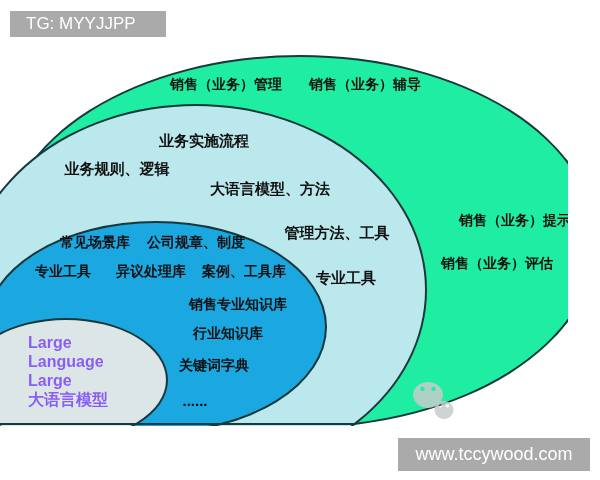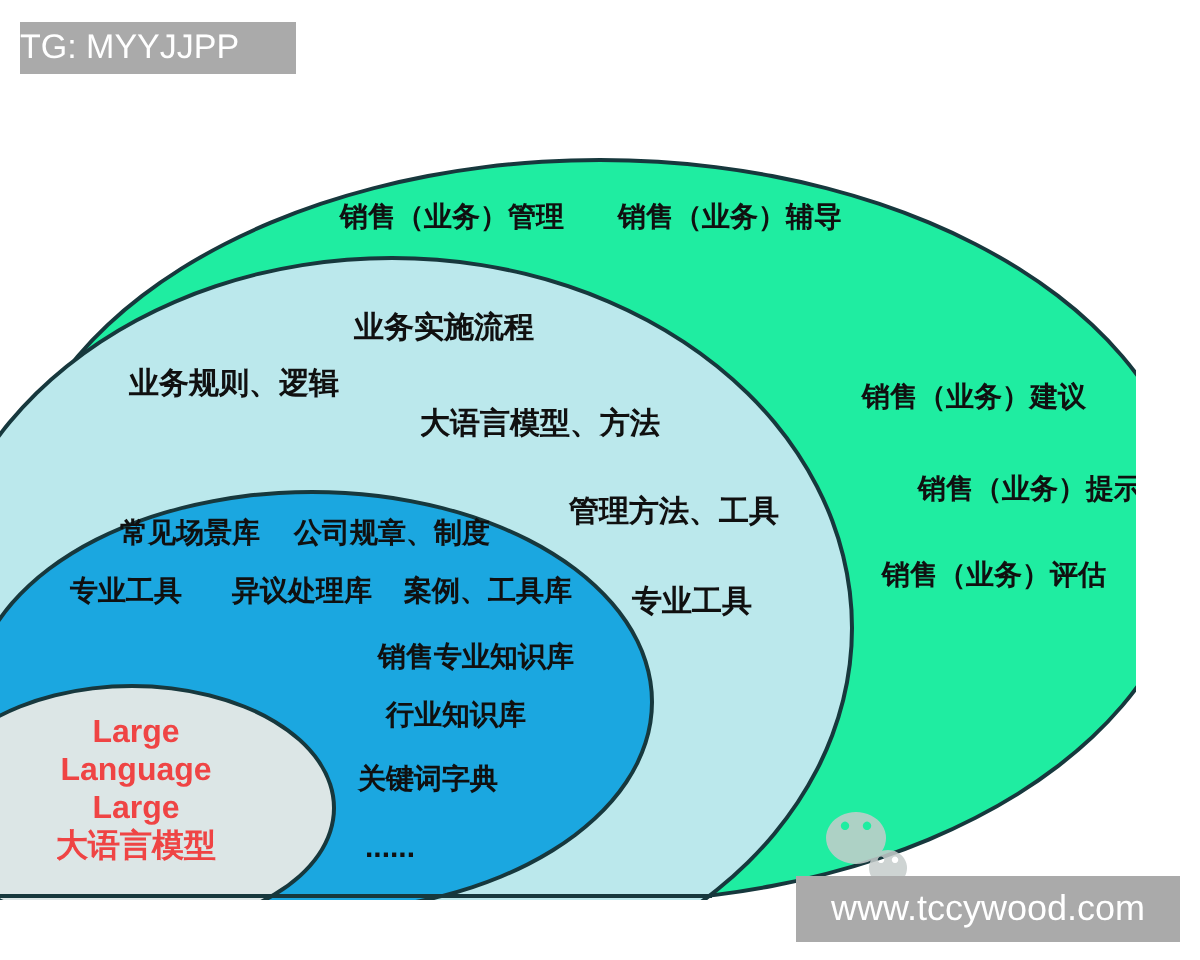--- a/index.html
+++ b/index.html
@@ -1,42 +1,42 @@
 <!DOCTYPE html>
 <html style="--outer: #1feda1; --process: #bbe8ec; --knowledge: #1ba7e0; --core: #dce6e6; --outline: #17383d; --badge: #aaaaaa;"><head>
 <meta charset="utf-8">
 <style>
   html,body{margin:0;padding:0;background:#ffffff;}
   .canvas{
     position:relative;width:600px;height:480px;overflow:hidden;
     background:#ffffff;
     font-family:"Liberation Sans","DejaVu Sans",sans-serif;
   }
-  .clip{position:absolute;left:0;top:0;width:568px;height:426px;overflow:hidden;margin-top:24px;}
+  .clip{position:absolute;left:0;top:0;width:568px;height:426px;overflow:hidden;}
   .ellipse{position:absolute;border-radius:50%;border:2px solid var(--outline);box-sizing:border-box;}
   .ellipse-outer{left:3px;top:55px;width:594px;height:373px;background:var(--outer);}
   .ellipse-process{left:-35px;top:104px;width:462px;height:372px;background:var(--process);}
   .ellipse-knowledge{left:-15px;top:221px;width:342px;height:212px;background:var(--knowledge);}
   .ellipse-core{left:-36px;top:318px;width:204px;height:124px;background:var(--core);}
   .baseline{position:absolute;left:0;top:423px;width:356px;height:2px;background:var(--outline);}
   .lbl{
     position:absolute;transform:translate(-50%,-50%);
     font-weight:bold;color:#101010;white-space:nowrap;line-height:1;
   }
   .fs14{font-size:14px;}
   .fs15{font-size:15px;}
   .core-text{
     position:absolute;left:28px;top:333px;
-    font-weight:bold;color:#ef4444;font-size:16px;line-height:19px;text-align:center;
+    font-weight:bold;color:#8b5cf6;font-size:16px;line-height:19px;
   }
   .badge{
     position:absolute;background:var(--badge);color:#ffffff;
     display:flex;align-items:center;
   }
-  .badge-header{left:10px;top:11px;width:138px;height:26px;font-size:17px;padding-left:0;box-sizing:border-box;}
+  .badge-header{left:10px;top:11px;width:156px;height:26px;font-size:17px;padding-left:16px;box-sizing:border-box;}
   .badge-footer{left:398px;top:438px;width:192px;height:33px;font-size:18px;justify-content:center;}
   .watermark{position:absolute;left:410px;top:381px;width:48px;height:42px;opacity:0.85;}
 </style>
 </head>
 <body>
 
 <div class="canvas">
 
   <div class="badge badge-header">
     <span>TG: MYYJJPP</span>
@@ -44,25 +44,24 @@
 
   <div class="clip">
     <div class="ellipse ellipse-outer"></div>
     <div class="ellipse ellipse-process"></div>
     <div class="ellipse ellipse-knowledge"></div>
     <div class="ellipse ellipse-core"></div>
     <div class="baseline"></div>
 
     <div class="lbl fs14" style="left:226px;top:84px">销售（业务）管理</div>
     <div class="lbl fs14" style="left:365px;top:84px">销售（业务）辅导</div>
-    <div class="lbl fs14" style="left:487px;top:174px">销售（业务）建议</div>
     <div class="lbl fs14" style="left:515px;top:220px">销售（业务）提示</div>
     <div class="lbl fs14" style="left:497px;top:263px">销售（业务）评估</div>
 
-    <div class="lbl fs15" style="left:222px;top:140px">业务实施流程</div>
+    <div class="lbl fs15" style="left:204px;top:140px">业务实施流程</div>
     <div class="lbl fs15" style="left:117px;top:168px">业务规则、逻辑</div>
     <div class="lbl fs15" style="left:270px;top:188px">大语言模型、方法</div>
     <div class="lbl fs15" style="left:337px;top:232px">管理方法、工具</div>
     <div class="lbl fs15" style="left:346px;top:277px">专业工具</div>
 
     <div class="lbl fs14" style="left:95px;top:242px">常见场景库</div>
     <div class="lbl fs14" style="left:196px;top:242px">公司规章、制度</div>
     <div class="lbl fs14" style="left:63px;top:271px">专业工具</div>
     <div class="lbl fs14" style="left:151px;top:271px">异议处理库</div>
     <div class="lbl fs14" style="left:244px;top:271px">案例、工具库</div>

